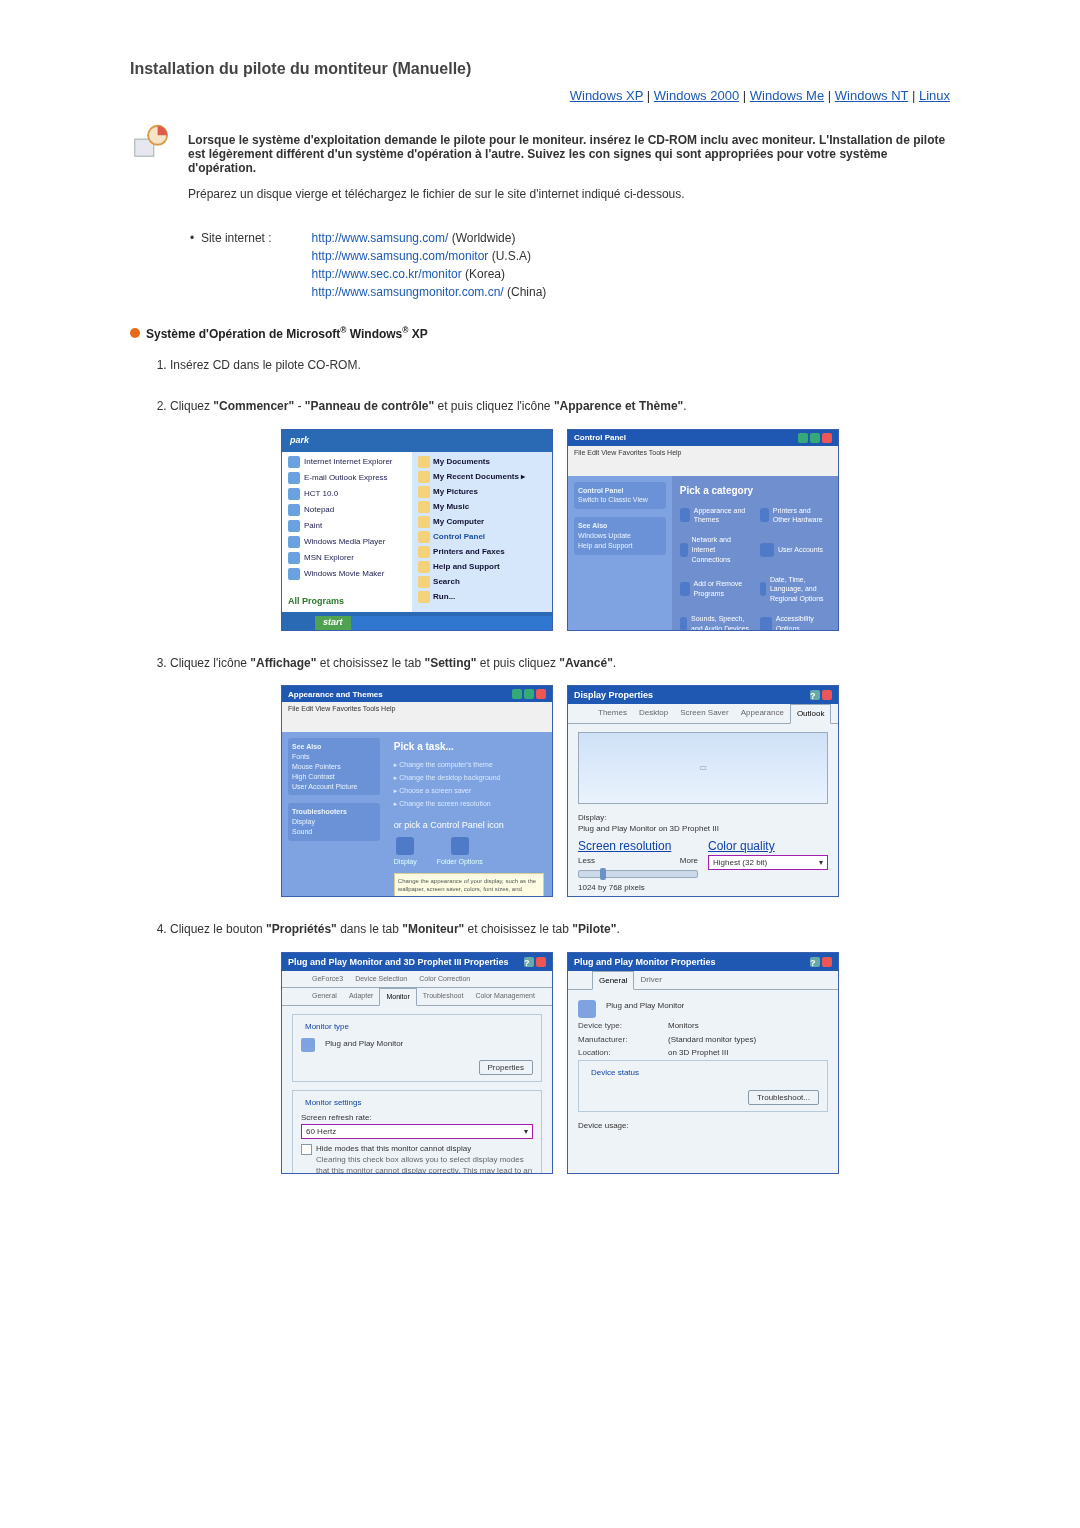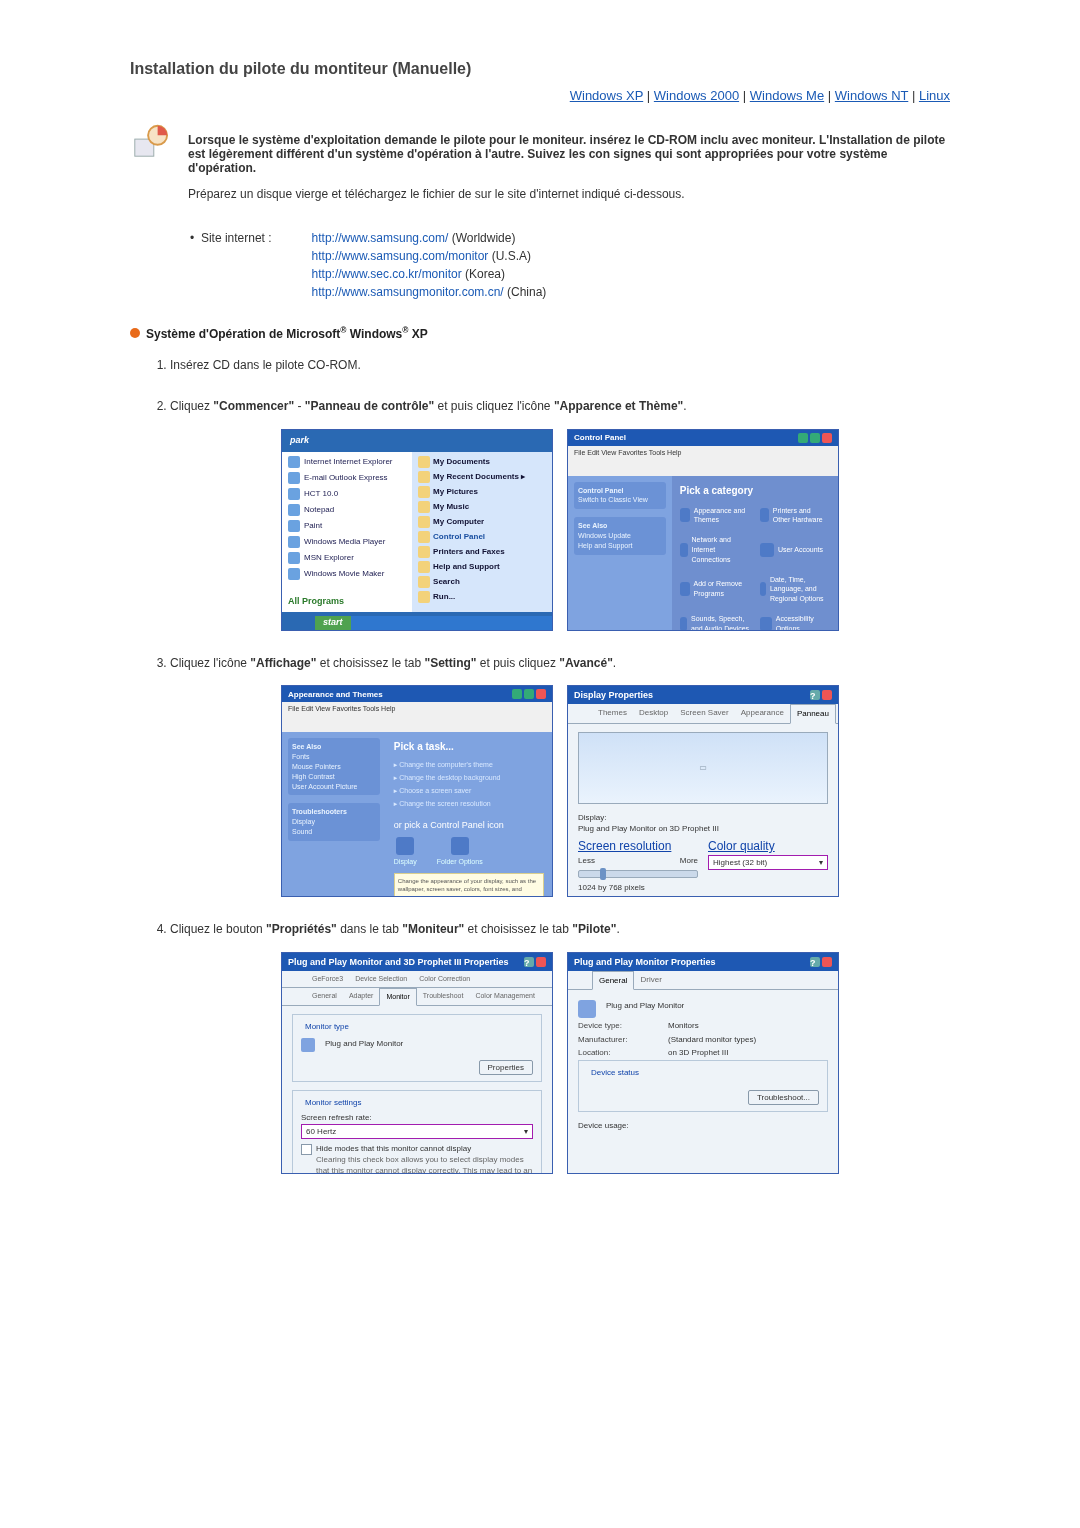--- a/index.html
+++ b/index.html
@@ -340,21 +340,21 @@
               <span class="wbtns" style="display:flex;gap:2px;">
                 <span style="width:10px;height:10px;background:#6aa;border-radius:2px;">?</span>
                 <span style="width:10px;height:10px;background:#e55;border-radius:2px;"></span>
               </span>
             </div>
           <div class="tabs">
             <div class="tab">Themes</div>
             <div class="tab">Desktop</div>
             <div class="tab">Screen Saver</div>
             <div class="tab">Appearance</div>
-            <div class="tab active">Panneau</div>
+            <div class="tab active">Outlook</div>
           </div>
           <div class="dp-body">
             <div class="dp-monitor">▭</div>
             <div class="dp-disp"><span>Display:</span><br><span>Plug and Play Monitor on 3D Prophet III</span></div>
             <div class="dp-row">
               <div class="dp-col">
                 <div class="lbl">Screen resolution</div>
                 <div style="display:flex;justify-content:space-between;">
                     <span>Less</span>
                     <span>More</span>

